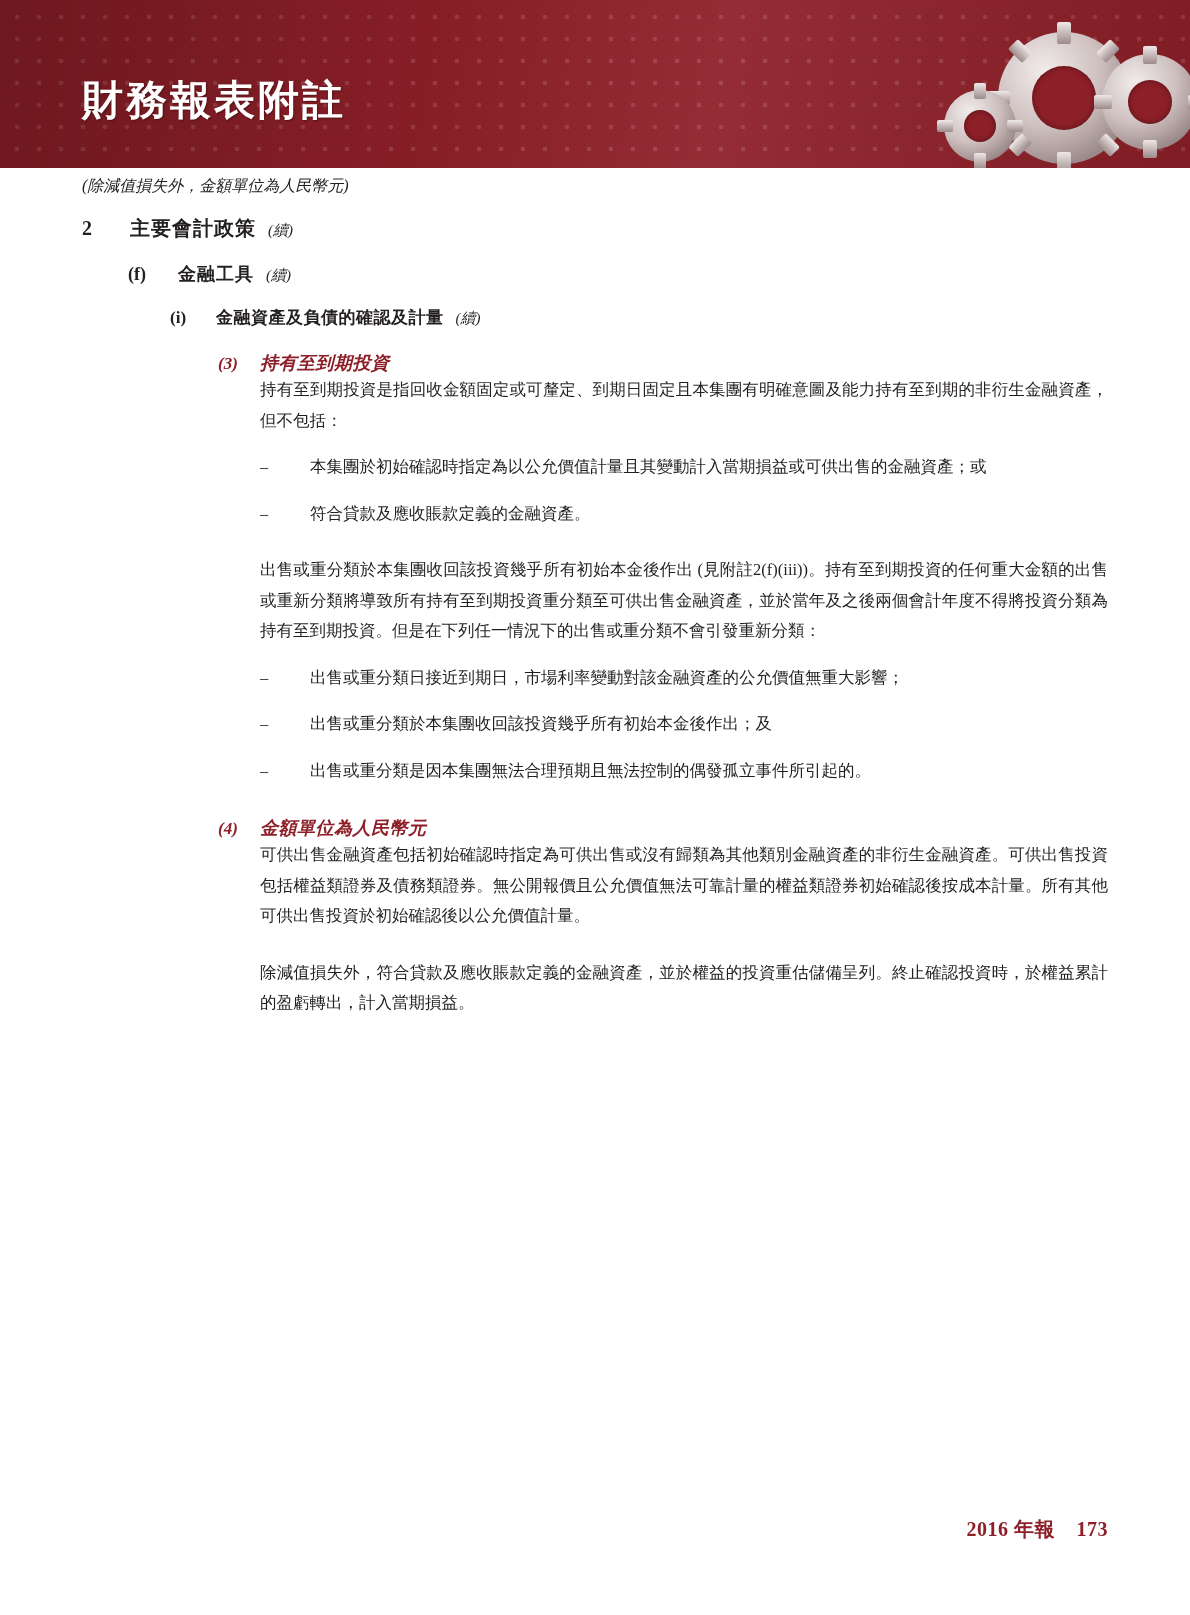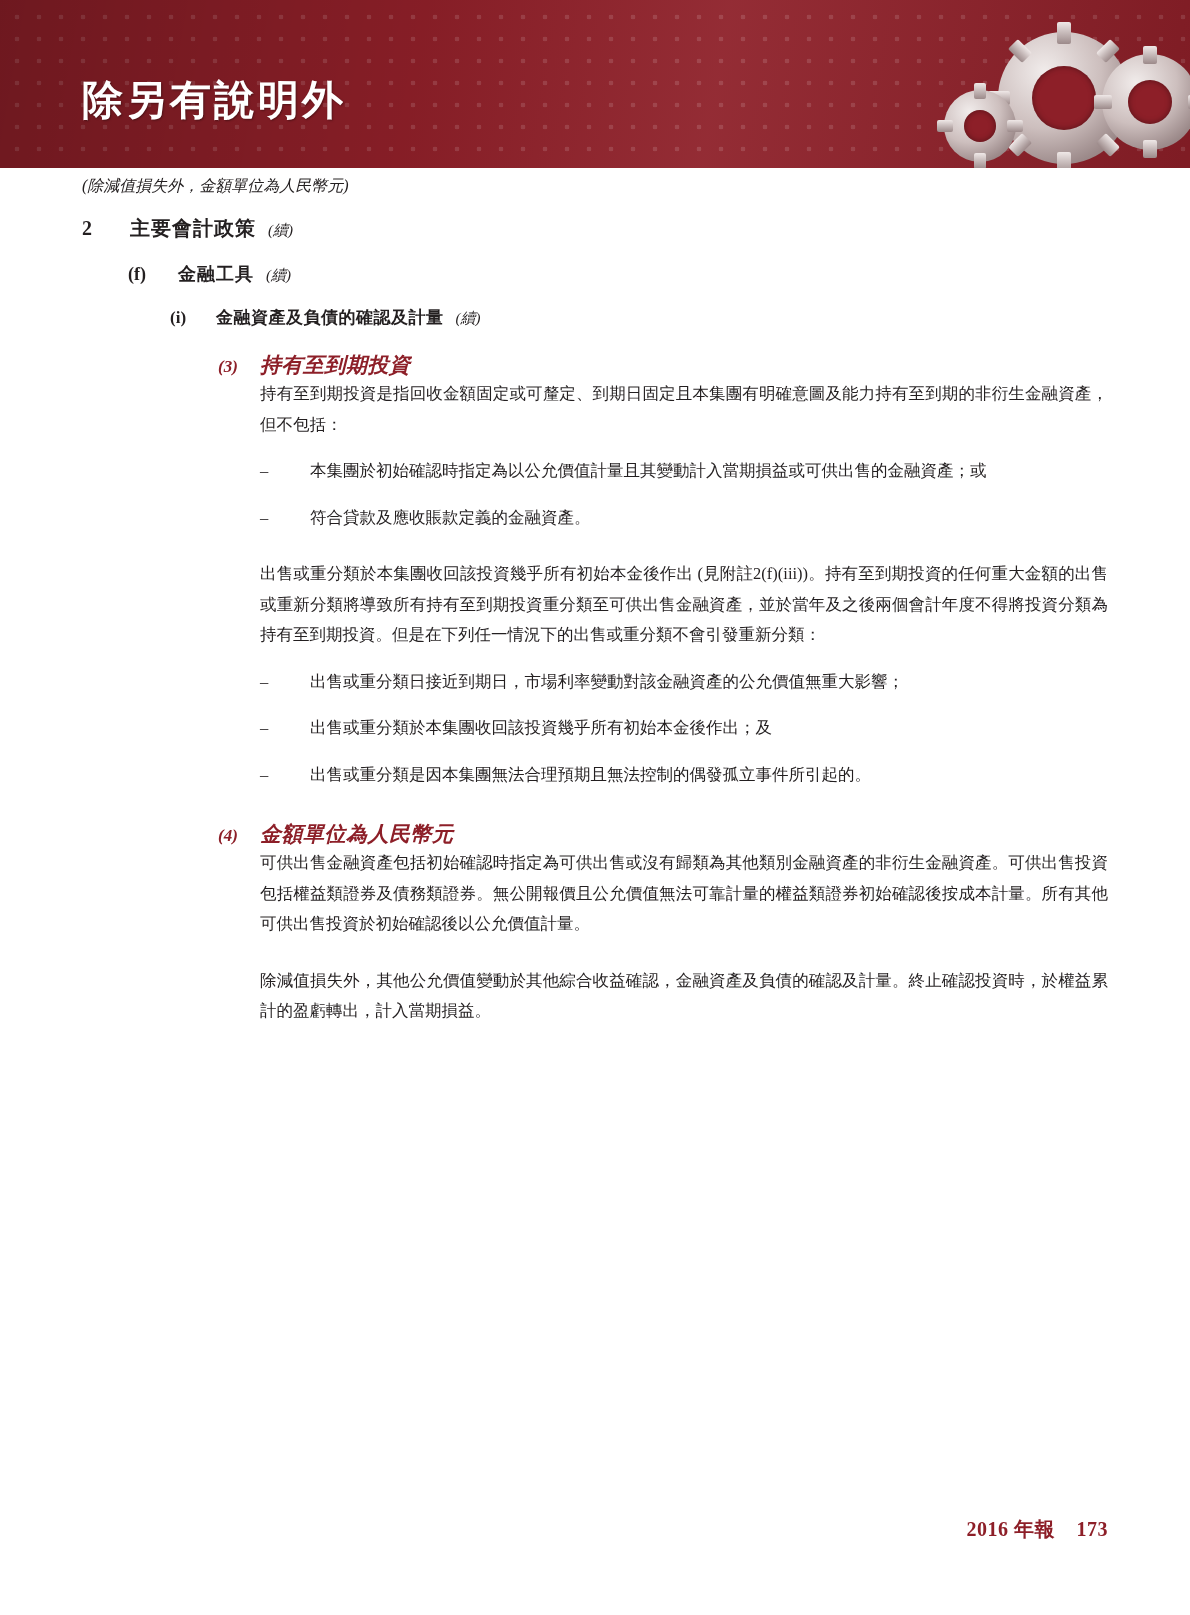--- a/index.html
+++ b/index.html
@@ -153,21 +153,21 @@
     margin-top: 22px;
   }
   .sub-num {
     width: 42px;
     font-size: 17px;
     font-weight: bold;
     font-style: italic;
     color: #8d1f28;
   }
   .sub-title {
-    font-size: 21px;
+    font-size: 18px;
     font-weight: bold;
     font-style: italic;
     color: #8d1f28;
     letter-spacing: 0.5px;
   }
   .para {
     margin-left: 260px;
     margin-right: 82px;
     font-size: 16.5px;
     line-height: 1.85;
@@ -243,21 +243,21 @@
     <div class="gear" style="left:74px; top:72px; width:72px; height:72px;">
       <div class="ring"></div>
       <div class="hole" style="left:20px; top:20px; width:32px; height:32px;"></div>
       <div class="tooth" style="left:30px; top:-7px; width:12px; height:16px;"></div>
       <div class="tooth" style="left:30px; top:63px; width:12px; height:16px;"></div>
       <div class="tooth" style="left:-7px; top:30px; width:16px; height:12px;"></div>
       <div class="tooth" style="left:63px; top:30px; width:16px; height:12px;"></div>
     </div>
   </div>
 
-  <div class="banner-title">除另有說明外</div>
+  <div class="banner-title">財務報表附註</div>
 </div>
 
 <div class="subtitle">(除減值損失外，金額單位為人民幣元)</div>
 
 <div class="content">
 
   <div class="row lvl-note">
     <div class="note-num">2</div>
     <div class="note-title">主要會計政策</div>
     <div class="cont-tag">(續)</div>
@@ -308,20 +308,20 @@
     <div class="dash">–</div>
     <div class="btext">出售或重分類是因本集團無法合理預期且無法控制的偶發孤立事件所引起的。</div>
   </div>
 
   <div class="row lvl-sub gap-xl">
     <div class="sub-num">(4)</div>
     <div class="sub-title">金額單位為人民幣元</div>
   </div>
 
   <div class="para">可供出售金融資產包括初始確認時指定為可供出售或沒有歸類為其他類別金融資產的非衍生金融資產。可供出售投資包括權益類證券及債務類證券。無公開報價且公允價值無法可靠計量的權益類證券初始確認後按成本計量。所有其他可供出售投資於初始確認後以公允價值計量。</div>
-  <div class="para gap-lg">除減值損失外，其他公允價值變動於其他綜合收益確認，金融資產及負債的確認及計量。終止確認投資時，於權益累計的盈虧轉出，計入當期損益。</div>
+  <div class="para gap-lg">除減值損失外，符合貸款及應收賬款定義的金融資產，並於權益的投資重估儲備呈列。終止確認投資時，於權益累計的盈虧轉出，計入當期損益。</div>
 
 </div>
 
 <div class="footer">
   <span>2016 年報</span>
   <span class="pg">173</span>
 </div>
 
 </body></html>

